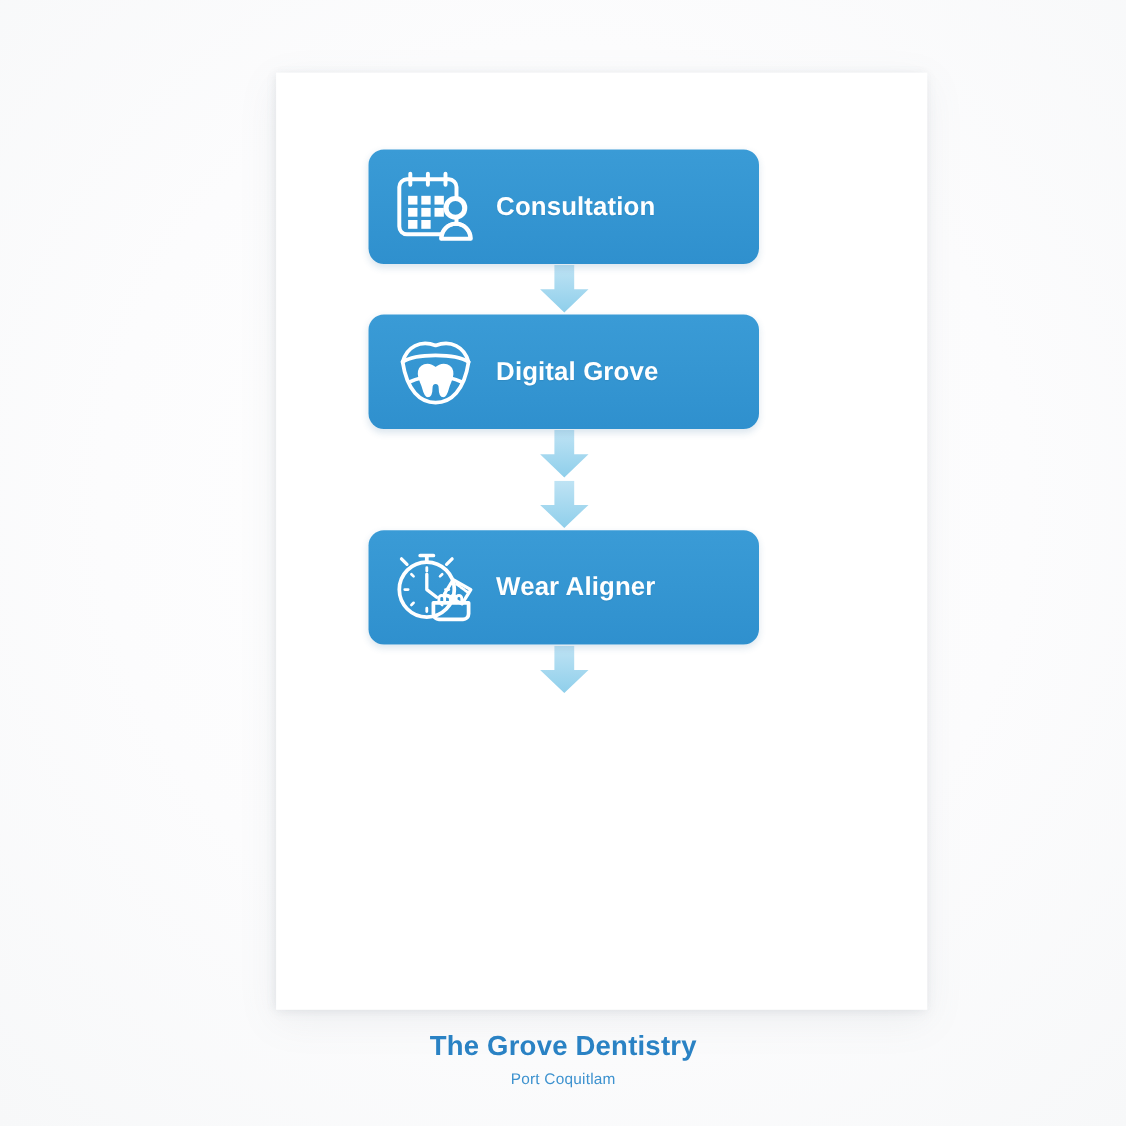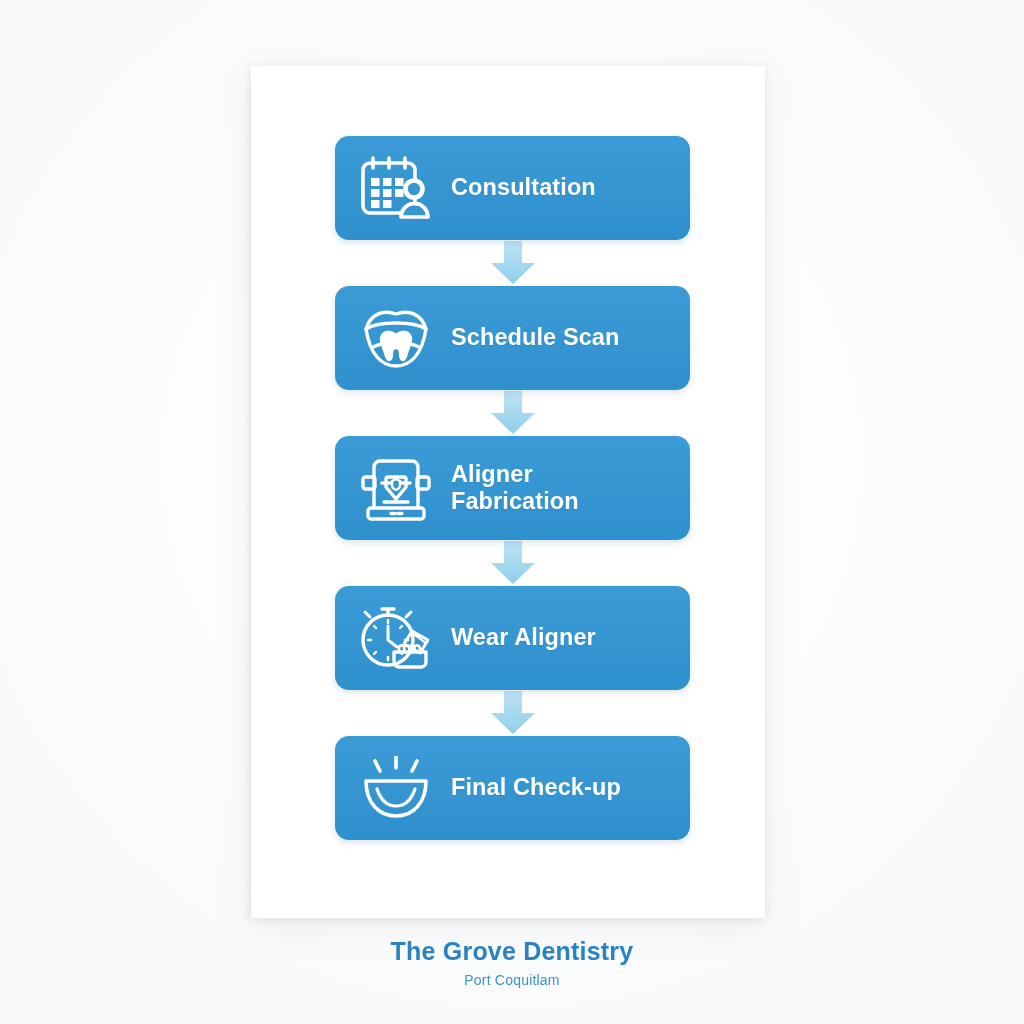--- a/index.html
+++ b/index.html
@@ -21,21 +21,21 @@
     inset: 0;
     background:
       radial-gradient(circle at 50% 45%, #ffffff 0%, #fcfcfd 55%, #f7f8f9 100%);
   }
 
   
   #panel {
     position: absolute;
     left: 251px;
     top: 66px;
-    width: 514px;
+    width: 592px;
     height: 852px;
     background: #ffffff;
     box-shadow:
       0 2px 10px rgba(120,130,140,0.10),
       0 10px 34px rgba(120,130,140,0.10),
       -2px 0 8px rgba(130,140,150,0.07);
   }
 
   
   #flow {
@@ -165,46 +165,29 @@
 
       <div class="step-box h1">
         <div class="step-icon">
           <svg width="72" height="66" viewBox="0 0 72 66" fill="none" stroke="#ffffff" stroke-width="3.4" stroke-linecap="round" stroke-linejoin="round">
             <path d="M6 24 C10 10 22 4 36 9 C50 4 62 10 66 24 C62 50 50 61 36 61 C22 61 10 50 6 24 Z"></path>
             <path d="M6 24 C18 16 54 16 66 24"></path>
             <path d="M13 42 C24 36 48 36 59 42"></path>
             <path d="M36 30 c-7 -6 -15 -3 -15 5 0 5 3 8 4 13 1 4 2 7 4 7 2 0 3 -3 3 -7 0 -3 1 -5 4 -5 3 0 4 2 4 5 0 4 1 7 3 7 2 0 3 -3 4 -7 1 -5 4 -8 4 -13 0 -8 -8 -11 -15 -5 z" fill="#ffffff" stroke-width="2.4"></path>
           </svg>
         </div>
-        <div class="step-label">Schedule Scan</div>
-      </div>
-
-      <div class="connector">
-        <svg class="arrow" viewBox="0 0 58 44">
-          <path d="M20 0 h18 v22 h13 L29 43 L7 22 h13 z" fill="url(#agrad)"></path>
-        </svg>
-      </div>
-
-      <div class="step-box h1">
-        <div class="step-icon">
-          <svg width="72" height="70" viewBox="0 0 72 70" fill="none" stroke="#ffffff" stroke-width="3.4" stroke-linecap="round" stroke-linejoin="round">
-            <path d="M14 54 V14 a6 6 0 0 1 6 -6 h32 a6 6 0 0 1 6 6 v40"></path>
-            <rect x="3" y="24" width="12" height="12" rx="2.5"></rect>
-            <rect x="57" y="24" width="12" height="12" rx="2.5"></rect>
-            <path d="M22 30 h8 M42 30 h8"></path>
-            <path d="M28 24 h16 a2 2 0 0 1 2 2 v8 L36 46 L26 34 v-8 a2 2 0 0 1 2 -2 z"></path>
-            <path d="M32 28 l4 -2 4 2 v4 c0 2.6 -2 4.2 -4 5 -2 -0.8 -4 -2.4 -4 -5 z" stroke-width="2.4"></path>
-            <path d="M24 49 h24"></path>
-            <rect x="8" y="55" width="56" height="11" rx="3"></rect>
-            <path d="M31 60.5 h4 M38 60.5 h4"></path>
-          </svg>
-        </div>
-        <div class="step-label">Aligner
-Fabrication</div>
-      </div>
+        <div class="step-label">Digital Grove</div>
+      </div>
+
+      <div class="connector">
+        <svg class="arrow" viewBox="0 0 58 44">
+          <path d="M20 0 h18 v22 h13 L29 43 L7 22 h13 z" fill="url(#agrad)"></path>
+        </svg>
+      </div>
+
 
       <div class="connector">
         <svg class="arrow" viewBox="0 0 58 44">
           <path d="M20 0 h18 v22 h13 L29 43 L7 22 h13 z" fill="url(#agrad)"></path>
         </svg>
       </div>
 
       <div class="step-box h1">
         <div class="step-icon">
           <svg width="78" height="68" viewBox="0 0 78 68" fill="none" stroke="#ffffff" stroke-width="3.4" stroke-linecap="round" stroke-linejoin="round">
@@ -222,30 +205,20 @@
         </div>
         <div class="step-label">Wear Aligner</div>
       </div>
 
       <div class="connector">
         <svg class="arrow" viewBox="0 0 58 44">
           <path d="M20 0 h18 v22 h13 L29 43 L7 22 h13 z" fill="url(#agrad)"></path>
         </svg>
       </div>
 
-      <div class="step-box h1">
-        <div class="step-icon">
-          <svg width="74" height="64" viewBox="0 0 74 64" fill="none" stroke="#ffffff" stroke-width="3.6" stroke-linecap="round" stroke-linejoin="round">
-            <path d="M16 5 l5 10 M37 1 v11 M58 5 l-5 10" stroke-width="3.6"></path>
-            <path d="M7 25 h60 C67 47 54 60 37 60 C20 60 7 47 7 25 Z"></path>
-            <path d="M18 33 C22 45 29 50 37 50 C45 50 52 45 56 33" stroke-width="3.2"></path>
-          </svg>
-        </div>
-        <div class="step-label">Final Check-up</div>
-      </div>
 
     </div>
   </div>
 
   <div id="footer">
     <div id="clinic-name">The Grove Dentistry</div>
     <div id="clinic-city">Port Coquitlam</div>
   </div>
 
 </div>

